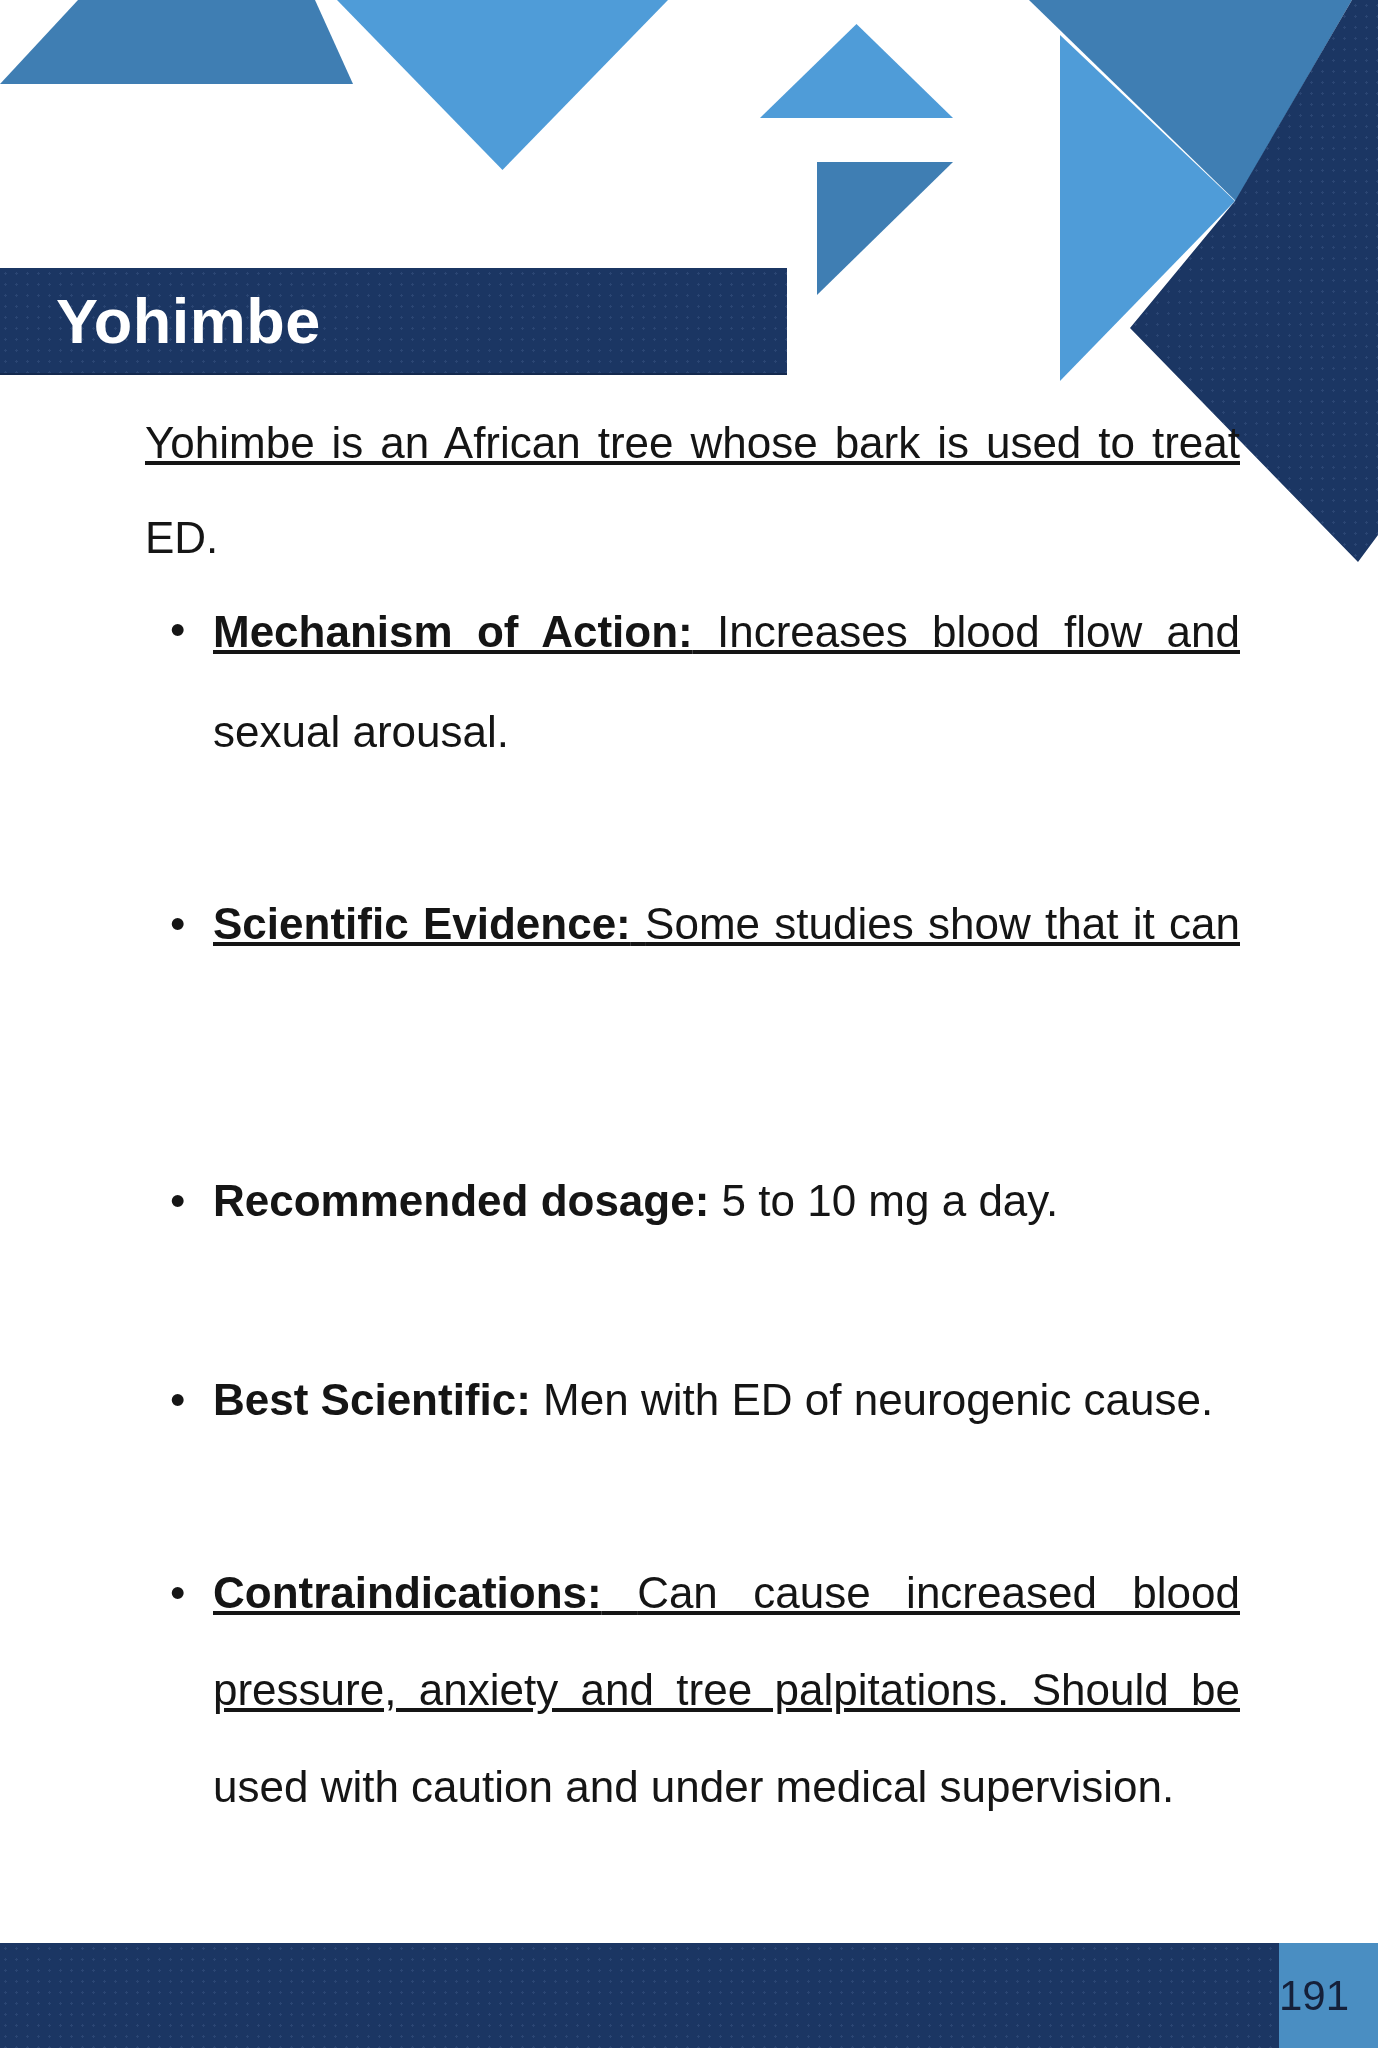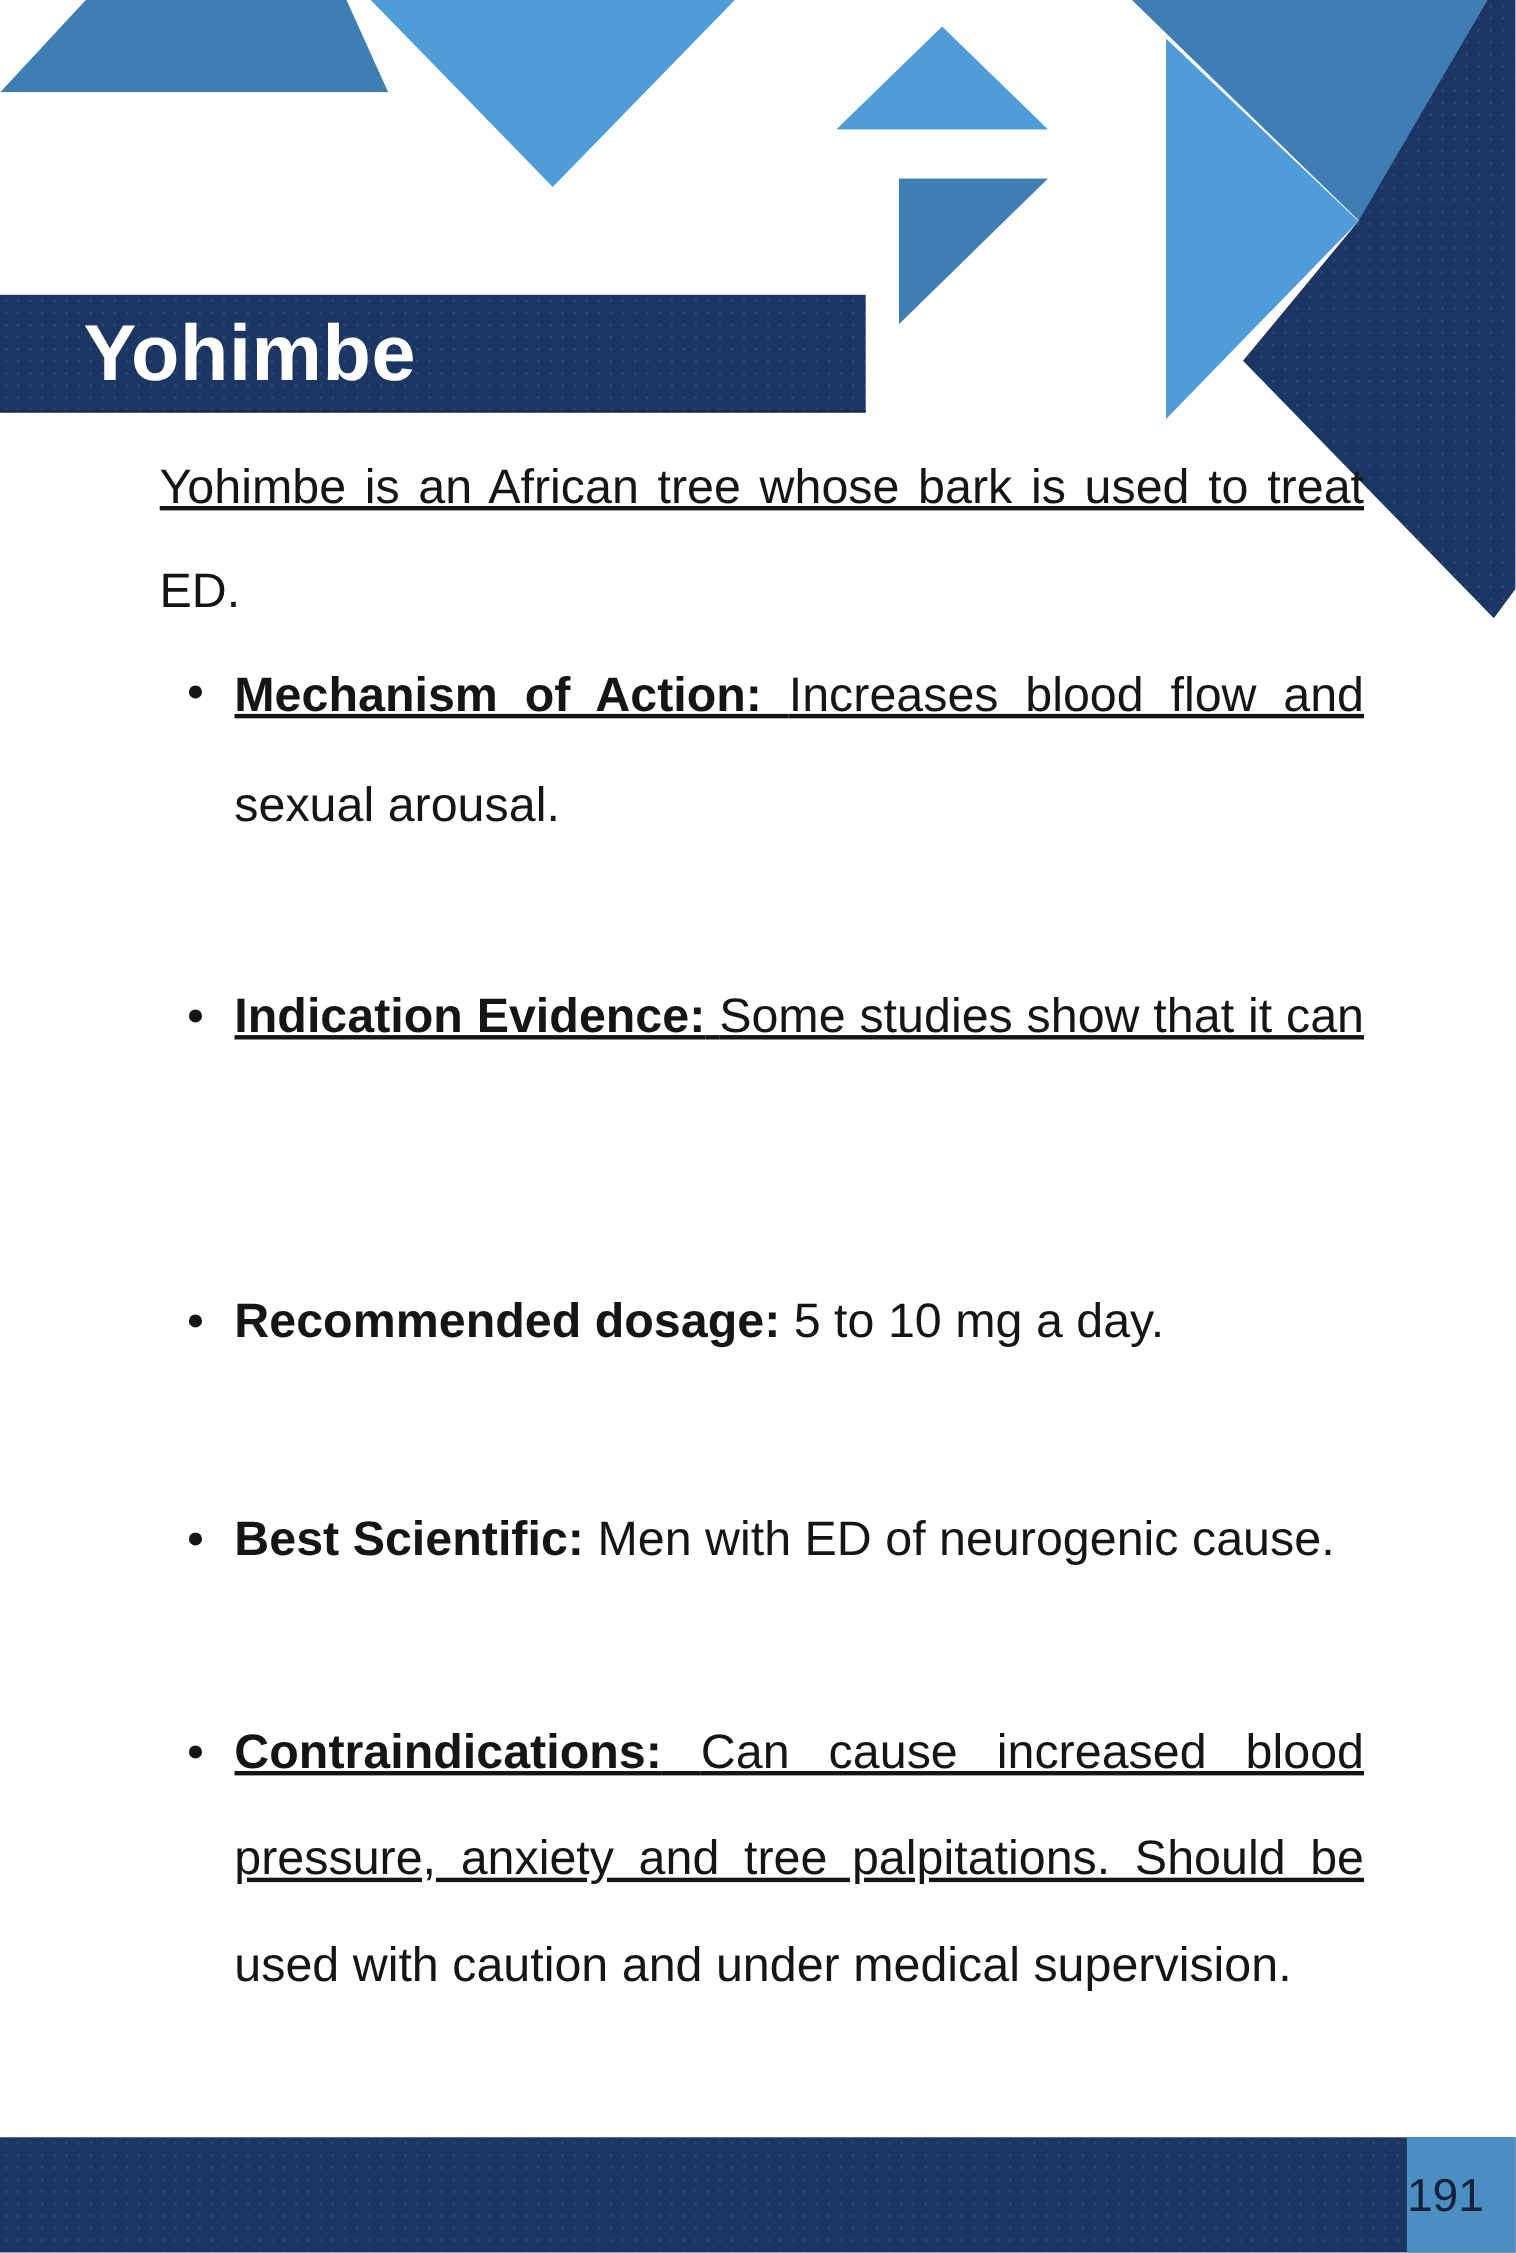--- a/index.html
+++ b/index.html
@@ -13,21 +13,21 @@
     background-image:radial-gradient(circle, rgba(140,170,215,0.14) 1.2px, transparent 1.3px);
     background-size:11px 11px;
   }
   .steel{background:#3f7eb3;}
   .lightblue{background:#4f9cd8;}
 
   
   #titlebar{position:absolute;left:0;top:268px;width:787px;height:105px;
             display:flex;align-items:center;
             border-bottom:2px solid #14294e;}
-  #titlebar .t{color:#ffffff;font-size:72px;font-weight:bold;padding-left:76px;letter-spacing:0.5px;}
+  #titlebar .t{color:#ffffff;font-size:63px;font-weight:bold;padding-left:56px;letter-spacing:0.5px;}
 
   
   .tline{position:absolute;font-size:44px;color:#151515;line-height:48px;white-space:nowrap;}
   .tline.j{white-space:normal;text-align:justify;text-align-last:justify;overflow:hidden;height:52px;text-decoration:underline;}
   .tline b{font-weight:bold;text-align:right;}
   .bullet{position:absolute;font-size:44px;color:#151515;line-height:48px;}
 
   
   #footer{position:absolute;left:0;top:1943px;width:1378px;height:105px;}
   #pagenum{position:absolute;left:1279px;top:0;width:99px;height:105px;background:#4a8ec2;
@@ -53,21 +53,21 @@
   </div>
 
   <div class="tline j" style="top:419px;left:145px;width:1095px"><b></b> <span>Yohimbe is an African tree whose bark is used to treat</span></div>
   <div class="tline" style="top:514px;left:145px"><span>ED.</span></div>
 
   <div class="bullet" style="top:606px;left:170px">•</div>
   <div class="tline j" style="top:608px;left:213px;width:1027px"><b>Mechanism of Action:</b> <span>Increases blood flow and</span></div>
   <div class="tline" style="top:708px;left:213px"><span>sexual arousal.</span></div>
 
   <div class="bullet" style="top:900px;left:170px">•</div>
-  <div class="tline j" style="top:900px;left:213px;width:1027px"><b>Indication Evidence:</b> <span>Some studies show that it can</span></div>
+  <div class="tline j" style="top:900px;left:213px;width:1027px"><b>Scientific Evidence:</b> <span>Some studies show that it can</span></div>
 
   <div class="bullet" style="top:1177px;left:170px">•</div>
   <div class="tline" style="top:1177px;left:213px"><b>Recommended dosage:</b> <span>5 to 10 mg a day.</span></div>
 
   <div class="bullet" style="top:1376px;left:170px">•</div>
   <div class="tline" style="top:1376px;left:213px"><b>Best Scientific:</b> <span>Men with ED of neurogenic cause.</span></div>
 
   <div class="bullet" style="top:1569px;left:170px">•</div>
   <div class="tline j" style="top:1569px;left:213px;width:1027px"><b>Contraindications:</b> <span>Can cause increased blood</span></div>
   <div class="tline j" style="top:1666px;left:213px;width:1027px"><span>pressure, anxiety and tree palpitations. Should be</span></div>

